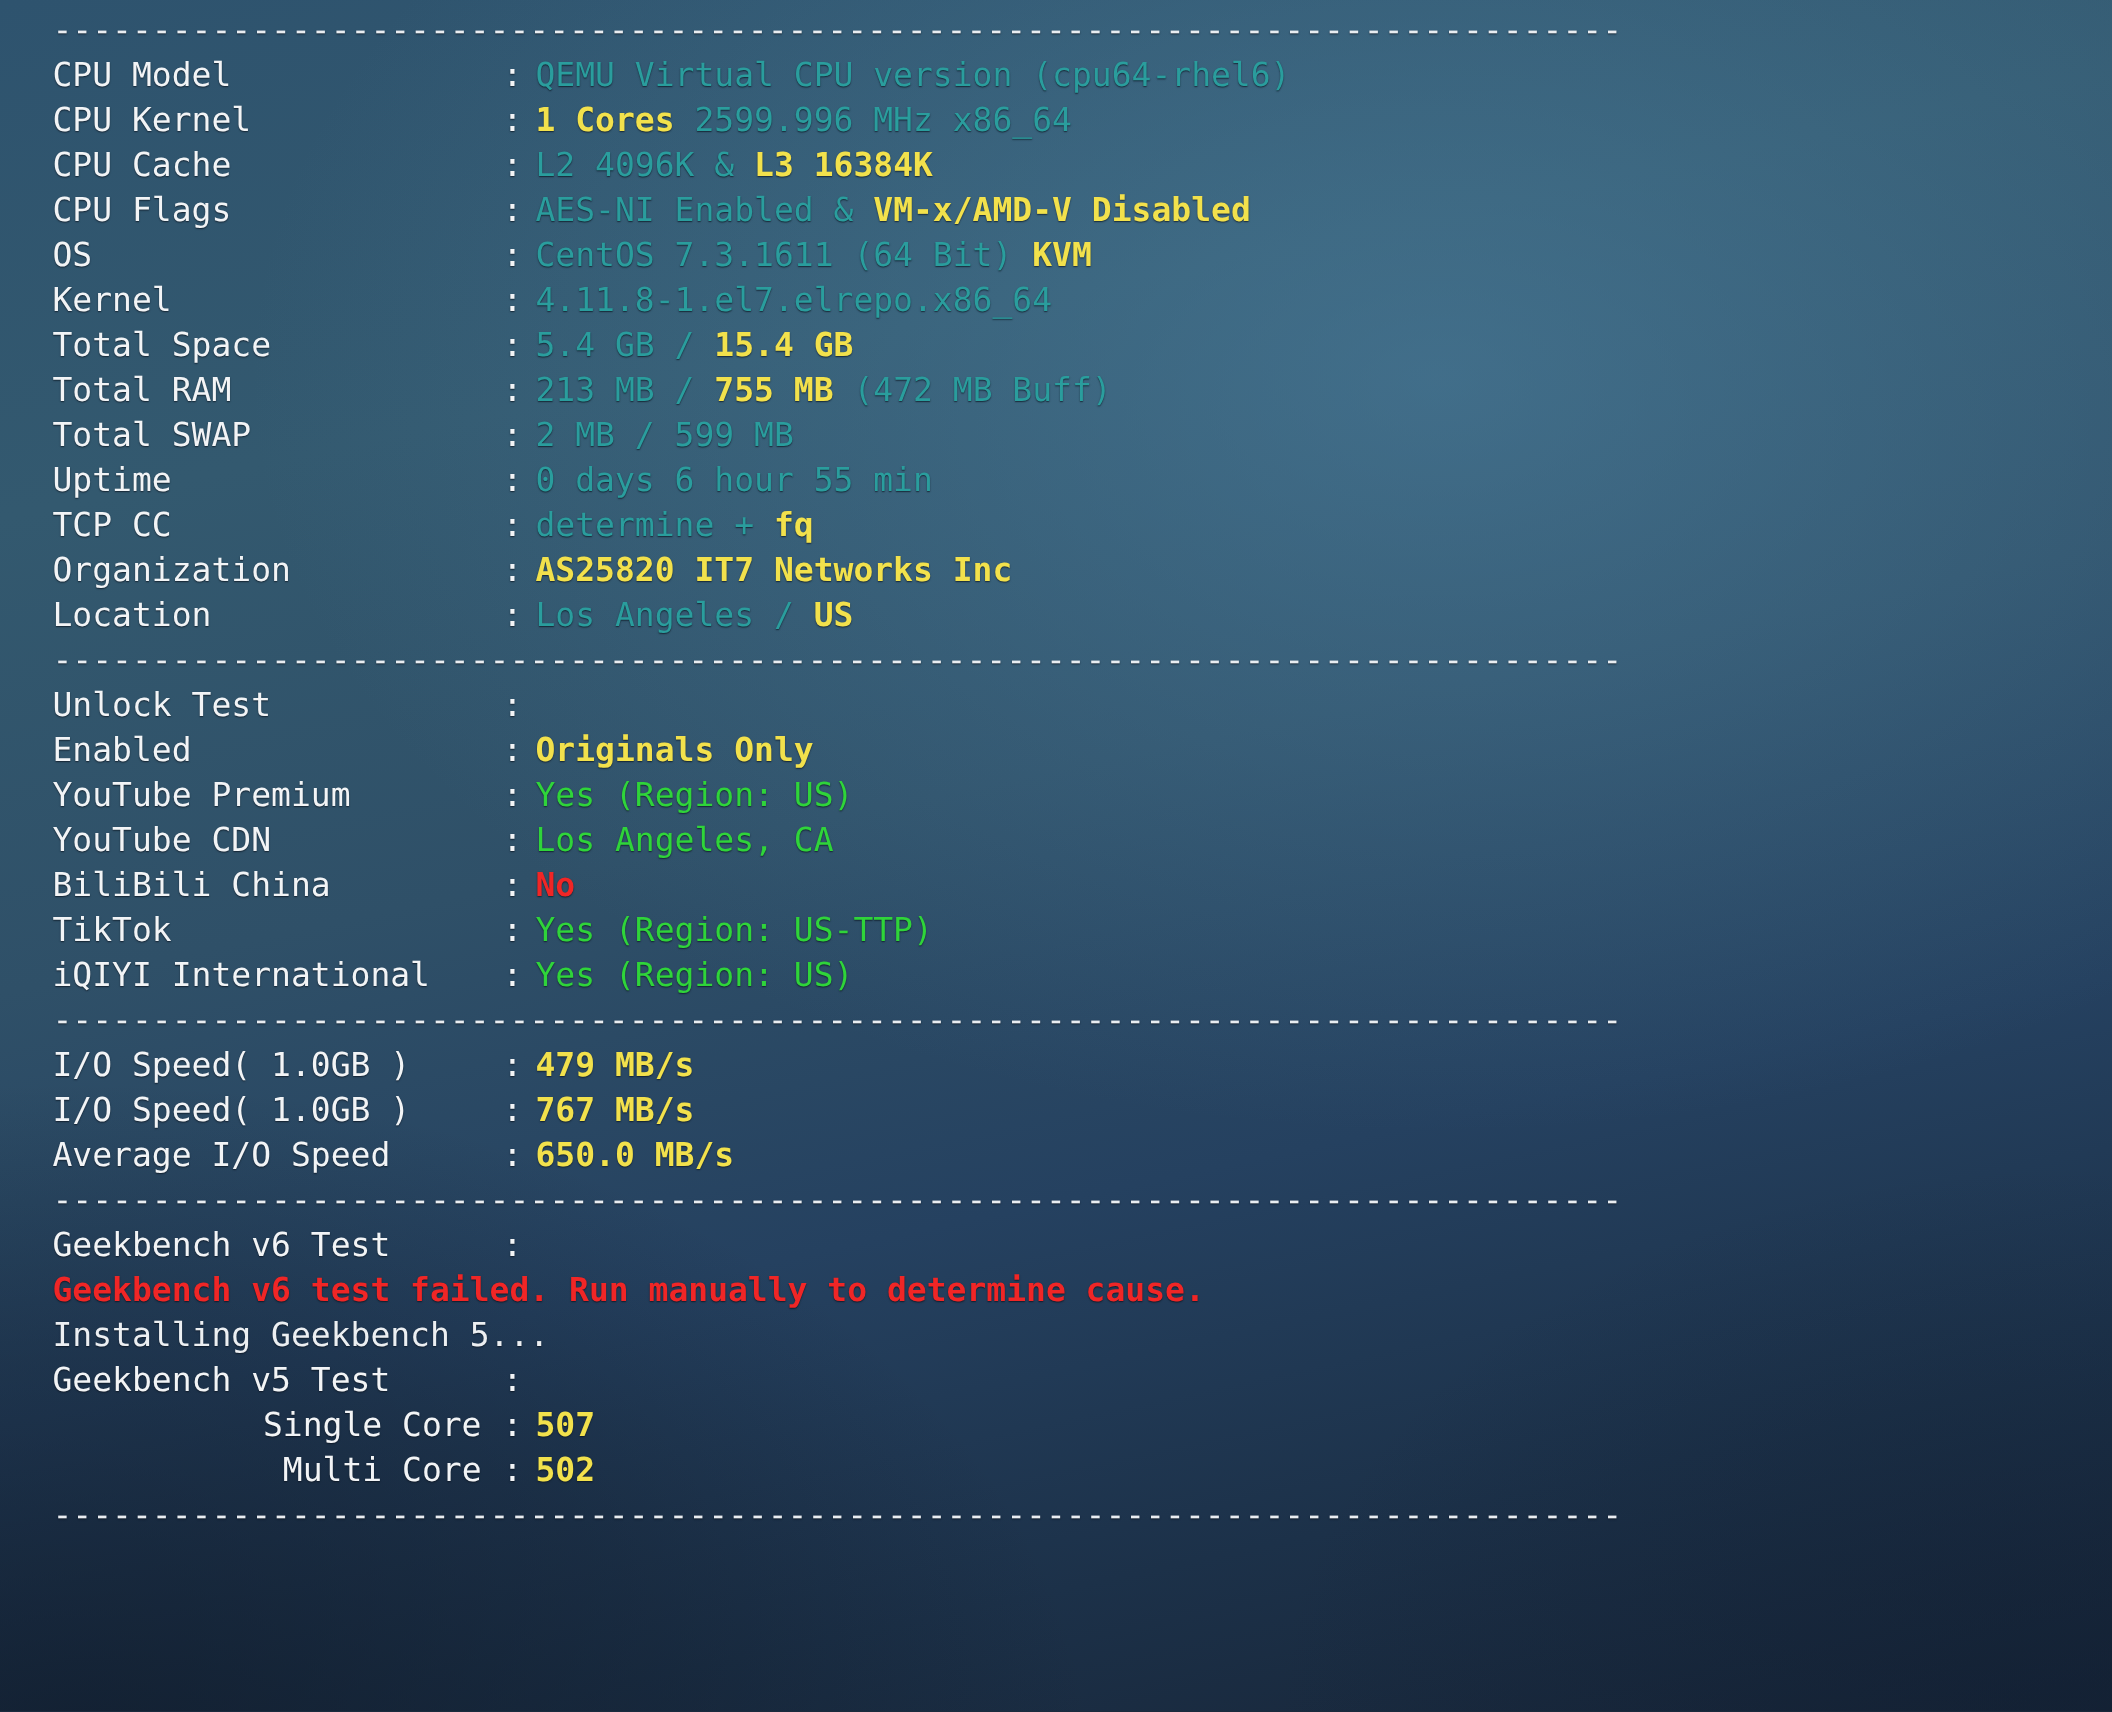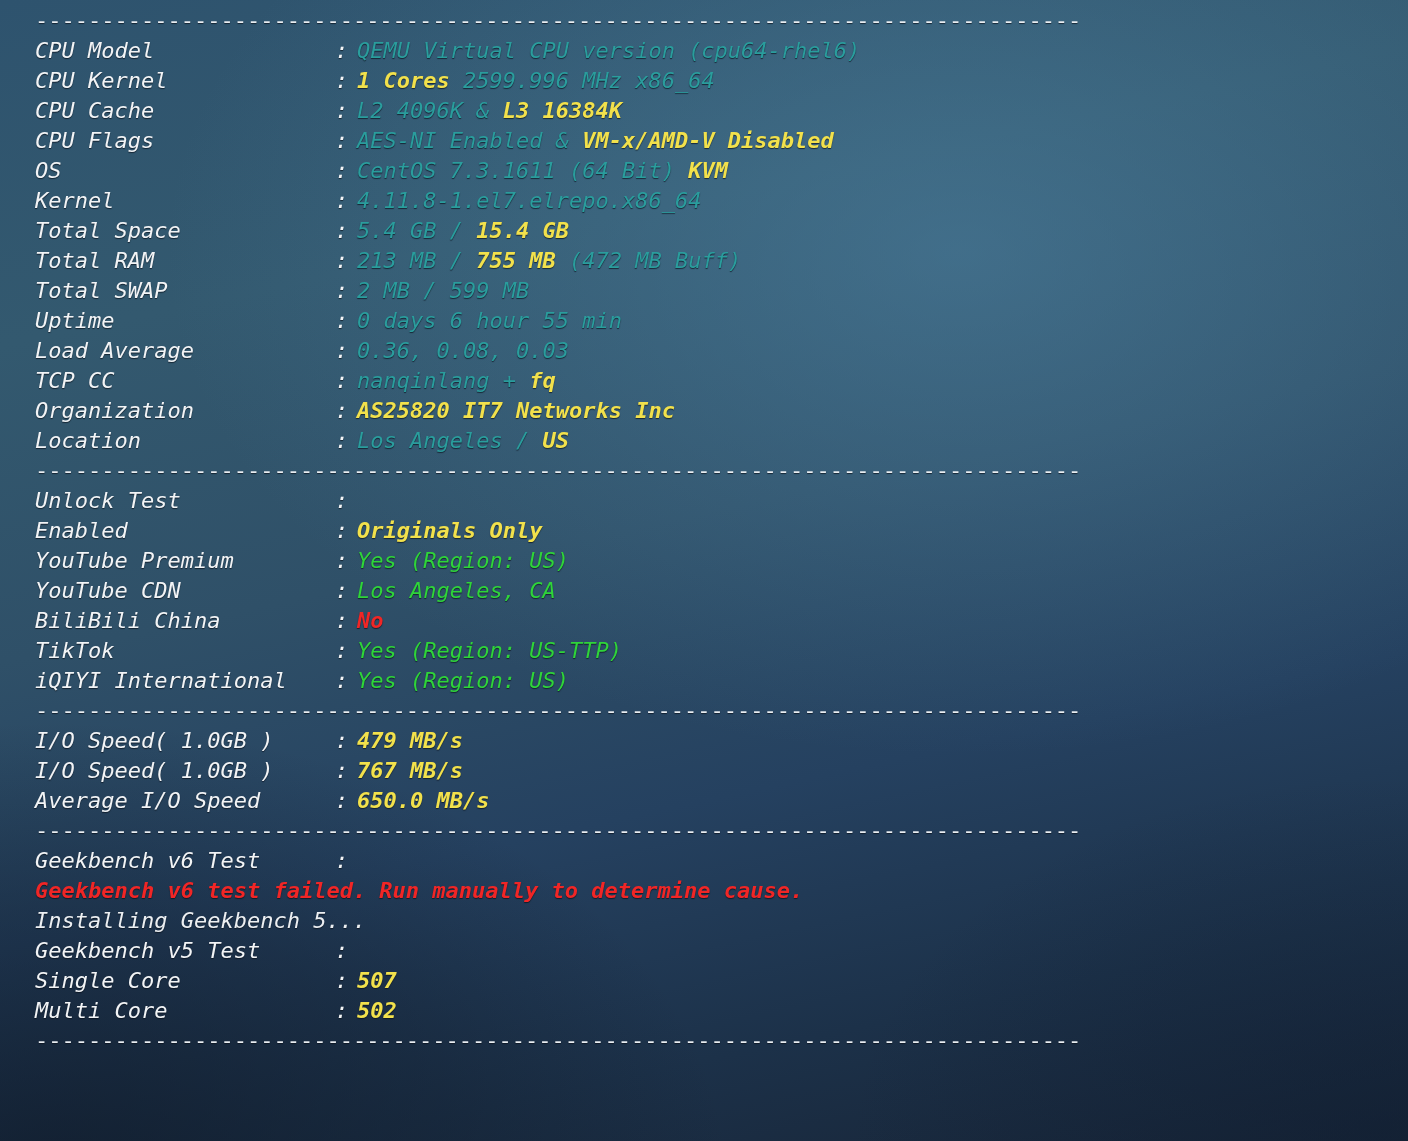--- a/index.html
+++ b/index.html
@@ -61,29 +61,28 @@
     padding-left: 35px;
     color: #d8dee4;
     white-space: pre;
   }
 
   .line {
     white-space: pre;
     height: 30px;
     color: #eceff2;
     text-shadow: 0 1px 1px rgba(8,16,26,0.70);
-    font-style: italic;
   }
 
   .label {
     display: inline-block;
     width: 300px;           
     color: #f2f4f6;
   }
-  .label.rt { text-align: left; padding-right: 14px; width: 286px; }
+  .label.rt { text-align: right; padding-right: 14px; width: 286px; }
   .colon {
     display: inline-block;
     width: 22px;
     color: #f2f4f6;
   }
 
   .sep {
     white-space: pre;
     height: 30px;
     color: #e9edf1;
@@ -112,22 +111,21 @@
         <div class="line"><span class="label">CPU Model</span><span class="colon">:</span><span class="c-cyan">QEMU Virtual CPU version (cpu64-rhel6)</span></div>
         <div class="line"><span class="label">CPU Kernel</span><span class="colon">:</span><span class="c-yellow">1 Cores</span><span class="c-cyan"> 2599.996 MHz x86_64</span></div>
         <div class="line"><span class="label">CPU Cache</span><span class="colon">:</span><span class="c-cyan">L2 4096K &amp; </span><span class="c-yellow">L3 16384K</span></div>
         <div class="line"><span class="label">CPU Flags</span><span class="colon">:</span><span class="c-cyan">AES-NI Enabled &amp; </span><span class="c-yellow">VM-x/AMD-V Disabled</span></div>
         <div class="line"><span class="label">OS</span><span class="colon">:</span><span class="c-cyan">CentOS 7.3.1611 (64 Bit) </span><span class="c-yellow">KVM</span></div>
         <div class="line"><span class="label">Kernel</span><span class="colon">:</span><span class="c-cyan">4.11.8-1.el7.elrepo.x86_64</span></div>
         <div class="line"><span class="label">Total Space</span><span class="colon">:</span><span class="c-cyan">5.4 GB / </span><span class="c-yellow">15.4 GB</span></div>
         <div class="line"><span class="label">Total RAM</span><span class="colon">:</span><span class="c-cyan">213 MB / </span><span class="c-yellow">755 MB</span><span class="c-cyan"> (472 MB Buff)</span></div>
         <div class="line"><span class="label">Total SWAP</span><span class="colon">:</span><span class="c-cyan">2 MB / 599 MB</span></div>
         <div class="line"><span class="label">Uptime</span><span class="colon">:</span><span class="c-cyan">0 days 6 hour 55 min</span></div>
-        <div class="line"><span class="label">Load Average</span><span class="colon">:</span><span class="c-cyan">0.36, 0.08, 0.03</span></div>
-        <div class="line"><span class="label">TCP CC</span><span class="colon">:</span><span class="c-cyan">nanqinlang + </span><span class="c-yellow">fq</span></div>
+        <div class="line"><span class="label">TCP CC</span><span class="colon">:</span><span class="c-cyan">determine + </span><span class="c-yellow">fq</span></div>
         <div class="line"><span class="label">Organization</span><span class="colon">:</span><span class="c-yellow">AS25820 IT7 Networks Inc</span></div>
         <div class="line"><span class="label">Location</span><span class="colon">:</span><span class="c-cyan">Los Angeles / </span><span class="c-yellow">US</span></div>
       </div>
 
     <div class="sep">-------------------------------------------------------------------------------</div>
 
     <div id="sec-unlock">
         <div class="line"><span class="label">Unlock Test</span><span class="colon">:</span></div>
         <div class="line"><span class="label">Enabled</span><span class="colon">:</span><span class="c-yellow">Originals Only</span></div>
         <div class="line"><span class="label">YouTube Premium</span><span class="colon">:</span><span class="c-green">Yes (Region: US)</span></div>

